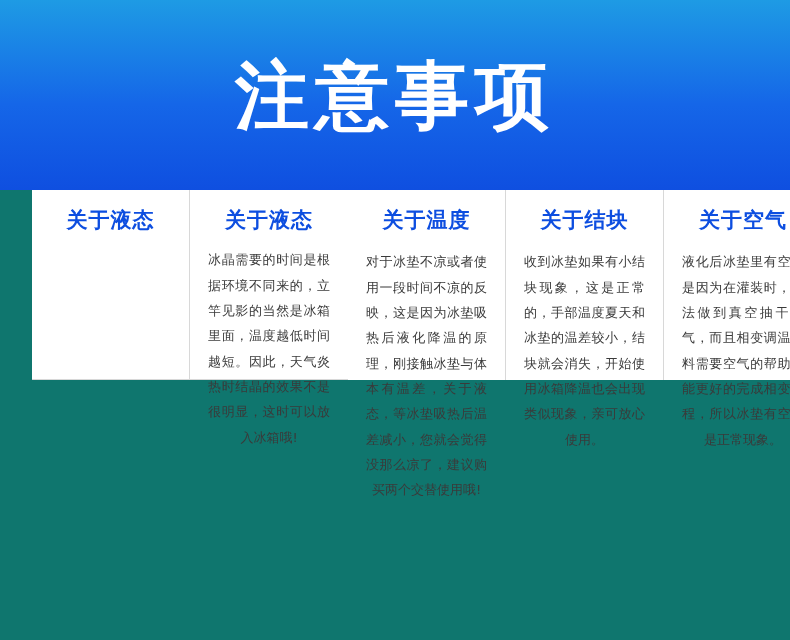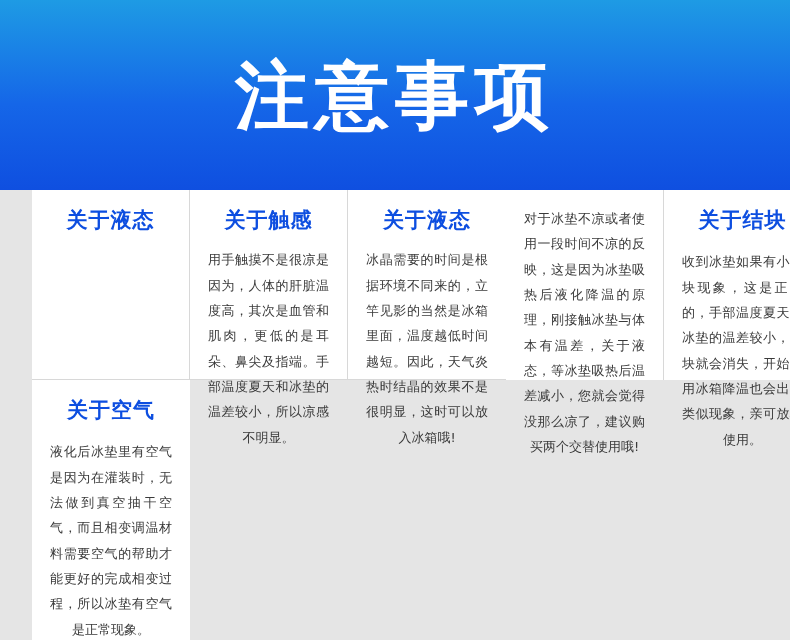--- a/index.html
+++ b/index.html
@@ -10,21 +10,21 @@
     width: 790px;
     height: 640px;
     background: #ffffff;
     font-family: "Liberation Sans", "DejaVu Sans", sans-serif;
     overflow: hidden;
   }
   .page {
     position: relative;
     width: 790px;
     height: 640px;
-    background: #e5e5e5;
+    background: #0f766e;
   }
   
   .banner {
     position: relative;
     width: 790px;
     height: 190px;
     background: linear-gradient(180deg, #1e9be4 0%, #1566e8 55%, #0f4fe0 100%);
     display: flex;
     align-items: center;
     justify-content: center;
@@ -97,31 +97,28 @@
   <div class="banner">
     <div class="banner-title">注意事项</div>
   </div>
 
   <div class="grid">
 
     <div class="cell row-0 col-0">
       <div class="cell-title">关于液态</div>
     </div>
 
-    <div class="cell row-0 col-1">
-      <div class="cell-title">关于触感</div>
-      <div class="cell-body">用手触摸不是很凉是因为，人体的肝脏温度高，其次是血管和肌肉，更低的是耳朵、鼻尖及指端。手部温度夏天和冰垫的温差较小，所以凉感不明显。</div>
-    </div>
 
     <div class="cell row-0 col-2">
       <div class="cell-title">关于液态</div>
       <div class="cell-body">冰晶需要的时间是根据环境不同来的，立竿见影的当然是冰箱里面，温度越低时间越短。因此，天气炎热时结晶的效果不是很明显，这时可以放入冰箱哦!</div>
     </div>
 
     <div class="cell row-1 col-0">
+      <div class="cell-title">关于温度</div>
       <div class="cell-body">对于冰垫不凉或者使用一段时间不凉的反映，这是因为冰垫吸热后液化降温的原理，刚接触冰垫与体本有温差，关于液态，等冰垫吸热后温差减小，您就会觉得没那么凉了，建议购买两个交替使用哦!</div>
     </div>
 
     <div class="cell row-1 col-1">
       <div class="cell-title">关于结块</div>
       <div class="cell-body">收到冰垫如果有小结块现象，这是正常的，手部温度夏天和冰垫的温差较小，结块就会消失，开始使用冰箱降温也会出现类似现象，亲可放心使用。</div>
     </div>
 
     <div class="cell row-1 col-2">
       <div class="cell-title">关于空气</div>

